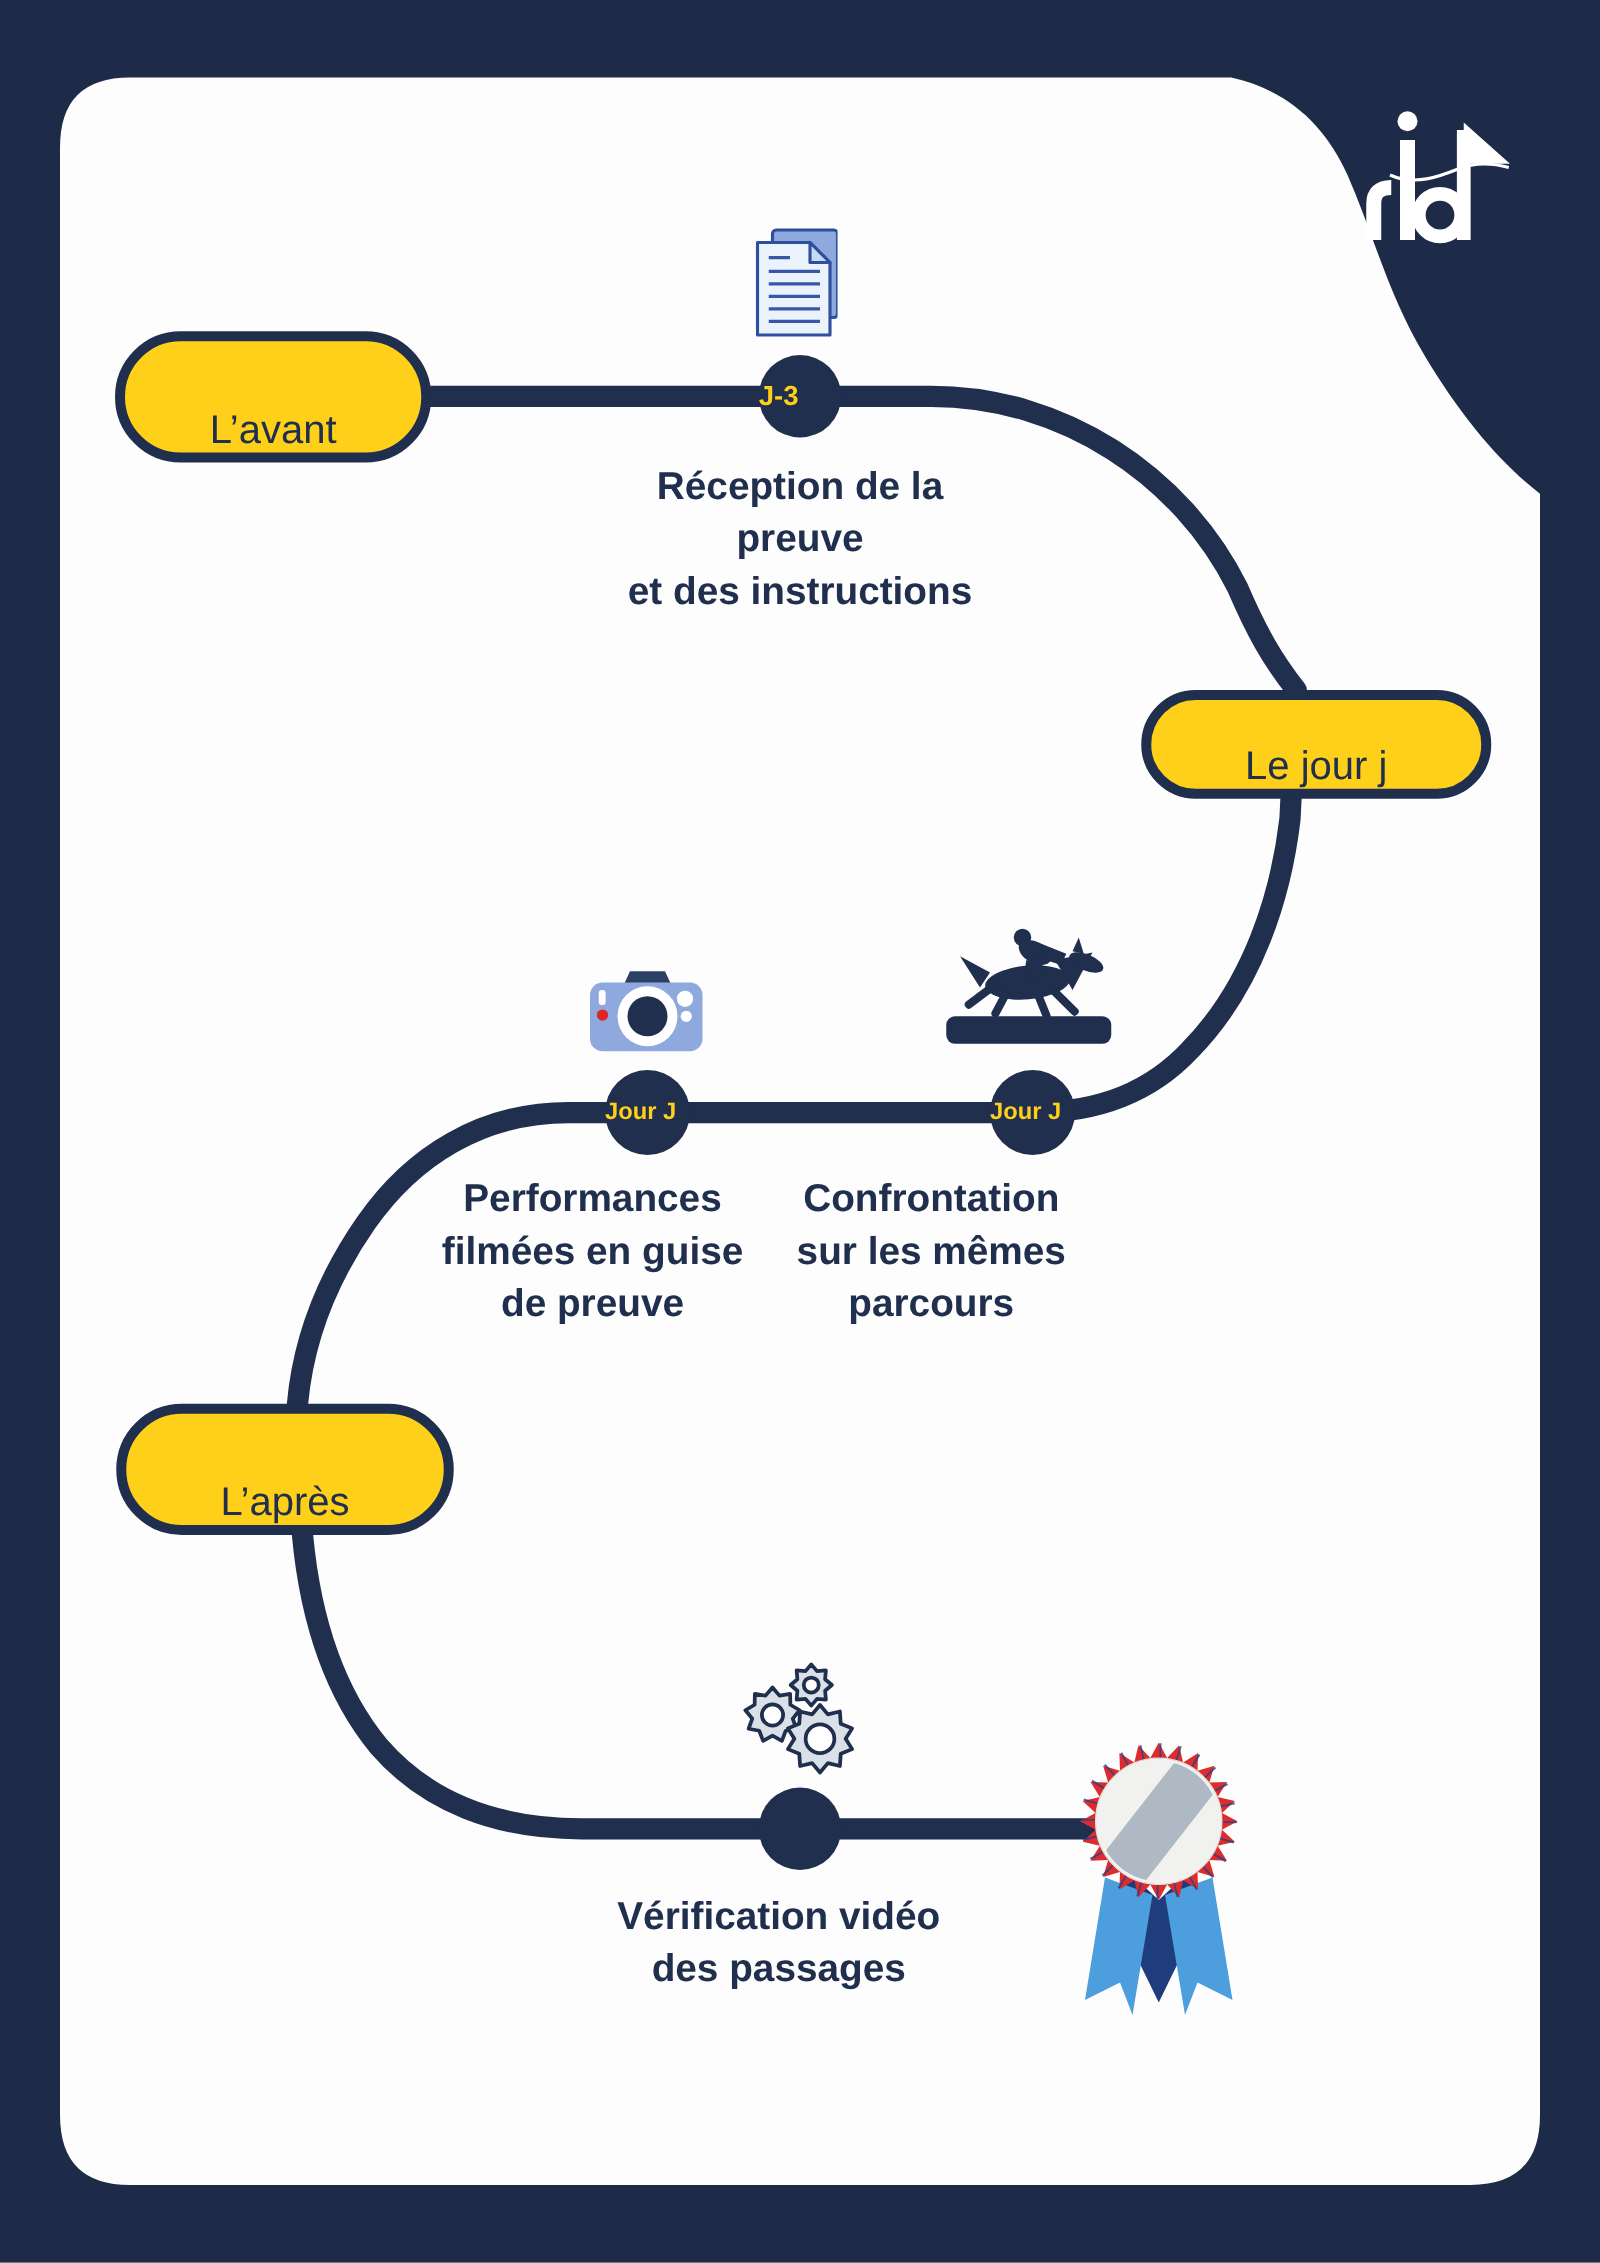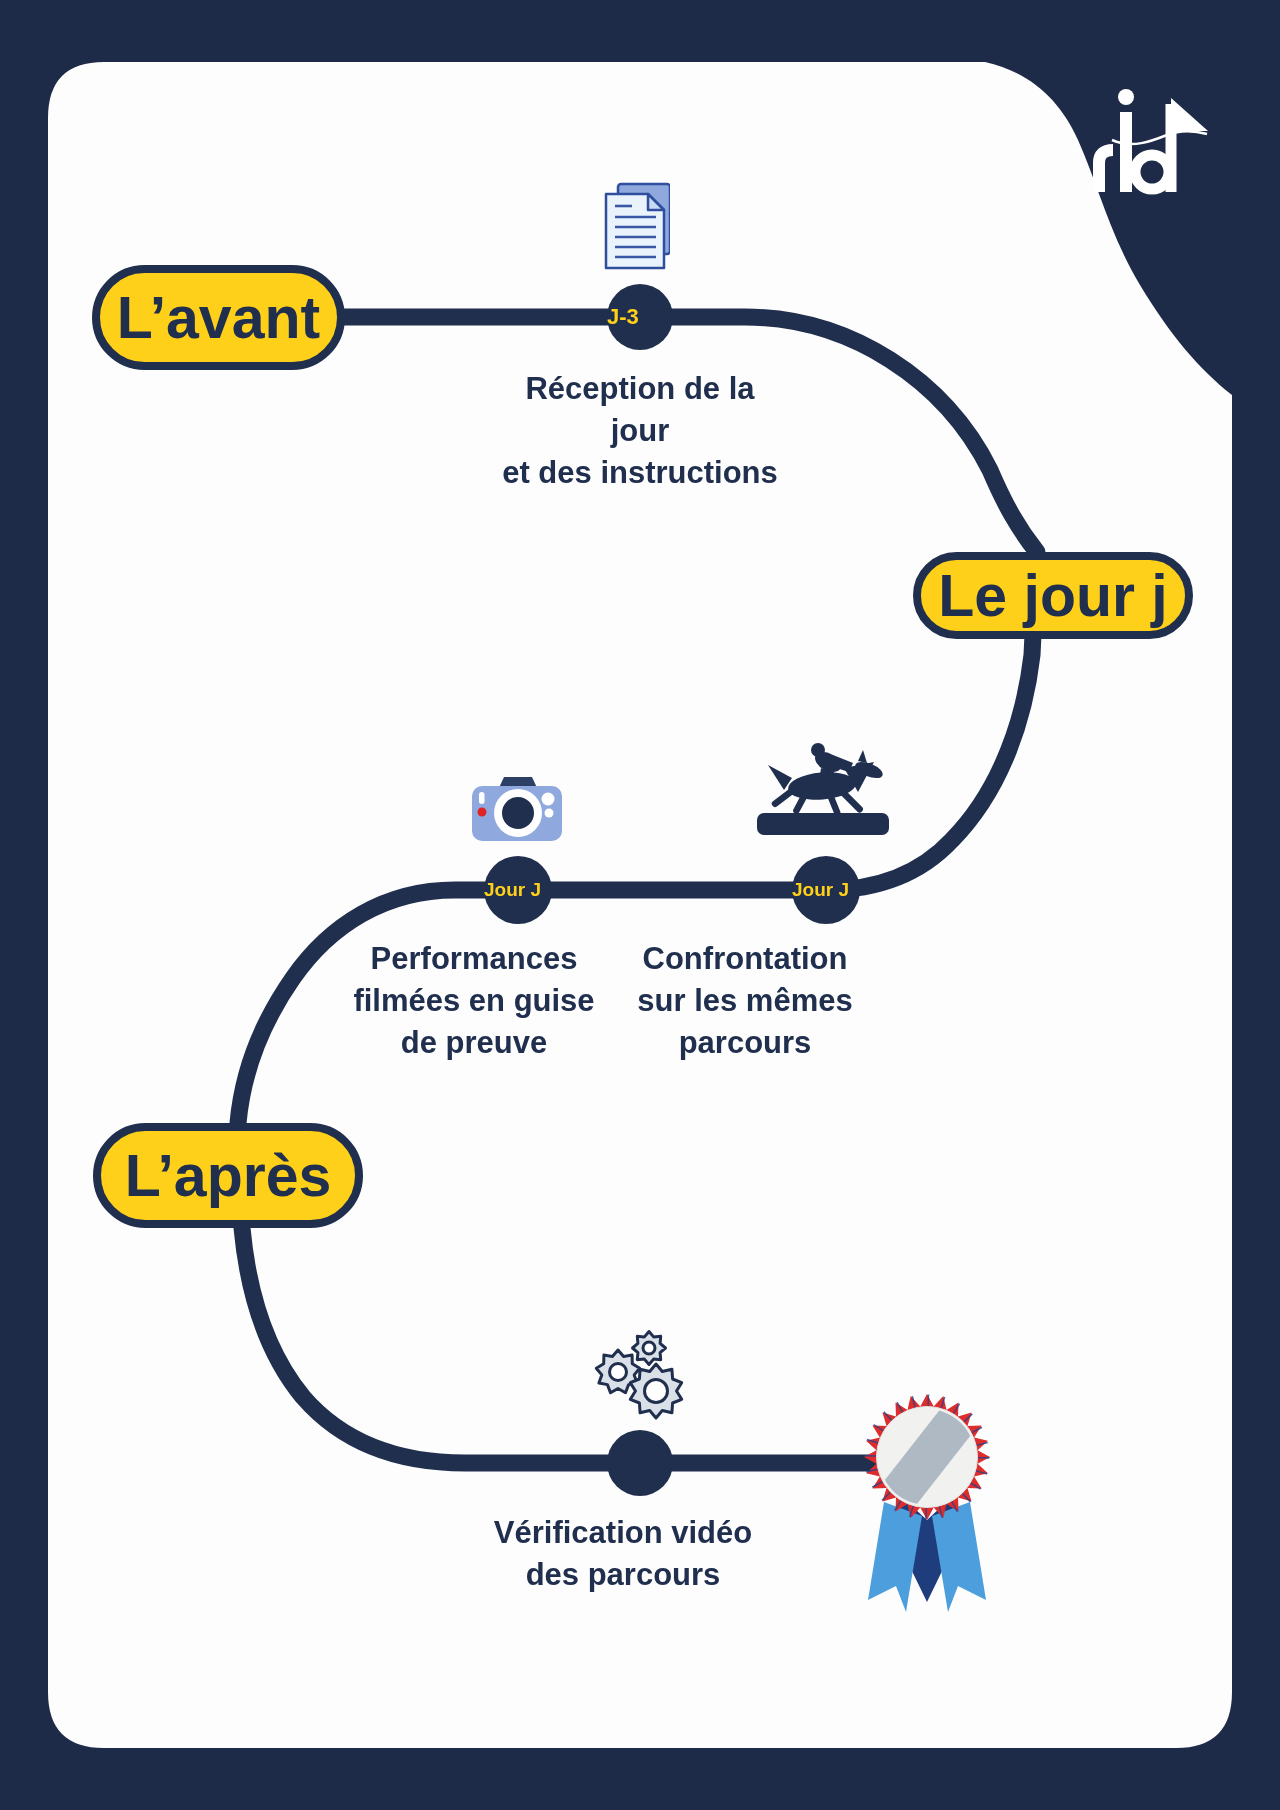--- a/index.html
+++ b/index.html
@@ -7,22 +7,22 @@
     --c-periwinkle:#8FA9DE; --c-page_light:#EAF3FC; --c-page_fold:#C6D9F2; --c-line_blue:#3A57A5;
     --c-doc_stroke:#2F4E9E; --c-red:#DD2C2C; --c-ribbon_light:#4D9EDC; --c-ribbon_dark:#1F3C7C;
     --c-gear_fill:#D9E0E8; --c-band_gray:#AEB9C4; --c-lens:#2C4066;
   }
   html,body{margin:0;padding:0;}
   body{font-family:"Liberation Sans", sans-serif;}
   .canvas{position:relative;width:1280px;height:1810px;background:var(--c-frame);overflow:hidden;}
   .bg-svg{position:absolute;left:0;top:0;z-index:0;}
   .icon-svg{position:absolute;z-index:2;}
   .pill{position:absolute;z-index:3;background:var(--c-yellow);border:8px solid var(--c-navy);
-        border-radius:70px;display:flex;align-items:center;justify-content:center;
-        font-weight:700;font-size:59px;color:var(--c-navy);box-sizing:border-box;}
+        border-radius:70px;display:flex;align-items:flex-end;justify-content:center;
+        font-weight:400;font-size:32px;color:var(--c-navy);box-sizing:border-box;}
   .node{position:absolute;z-index:3;background:var(--c-navy);border-radius:50%;
         display:flex;align-items:center;justify-content:flex-start;color:var(--c-yellow);
         font-weight:700;}
   .step-text{position:absolute;z-index:3;color:var(--c-navy);font-weight:700;font-size:31px;
         line-height:42px;text-align:center;white-space:pre-line;transform:translateX(-50%);}
   .sr{position:absolute;opacity:0;pointer-events:none;font-size:1px;}
 </style>
 </head>
 <body>
 
@@ -79,30 +79,30 @@
     <span>Jour J</span>
   </div>
   <div class="node" style="left:792px;top:856px;width:68px;height:68px;font-size:19px">
     <span>Jour J</span>
   </div>
   <div class="node" style="left:607px;top:1430px;width:66px;height:66px;font-size:19px">
     <span></span>
   </div>
 
   <div class="step-text" style="left:640px;top:368px;width:360px">Réception de la
-jour
+preuve
 et des instructions</div>
   <div class="step-text" style="left:474px;top:938px;width:320px">Performances
 filmées en guise
 de preuve</div>
   <div class="step-text" style="left:745px;top:938px;width:300px">Confrontation
 sur les mêmes
 parcours</div>
   <div class="step-text" style="left:623px;top:1512px;width:380px">Vérification vidéo
-des parcours</div>
+des passages</div>
 
   <svg class="icon-svg" style="left:600px;top:180px" width="70" height="92" viewBox="600 180 70 92">
     <rect x="618" y="184" width="52" height="70" rx="3" fill="var(--c-periwinkle)" stroke="var(--c-doc_stroke)" stroke-width="2.5"></rect>
     <path d="M 606 194 H 648 L 664 210 V 268 H 606 Z" fill="var(--c-page_light)" stroke="var(--c-doc_stroke)" stroke-width="2.5" stroke-linejoin="round"></path>
     <path d="M 648 194 L 648 210 H 664 Z" fill="var(--c-page_fold)" stroke="var(--c-doc_stroke)" stroke-width="2.5" stroke-linejoin="round"></path>
     <g stroke="var(--c-line_blue)" stroke-width="2.6">
       <line x1="615" y1="206" x2="632" y2="206"></line>
       <line x1="615" y1="217" x2="656" y2="217"></line>
       <line x1="615" y1="227" x2="656" y2="227"></line>
       <line x1="615" y1="237" x2="656" y2="237"></line>

